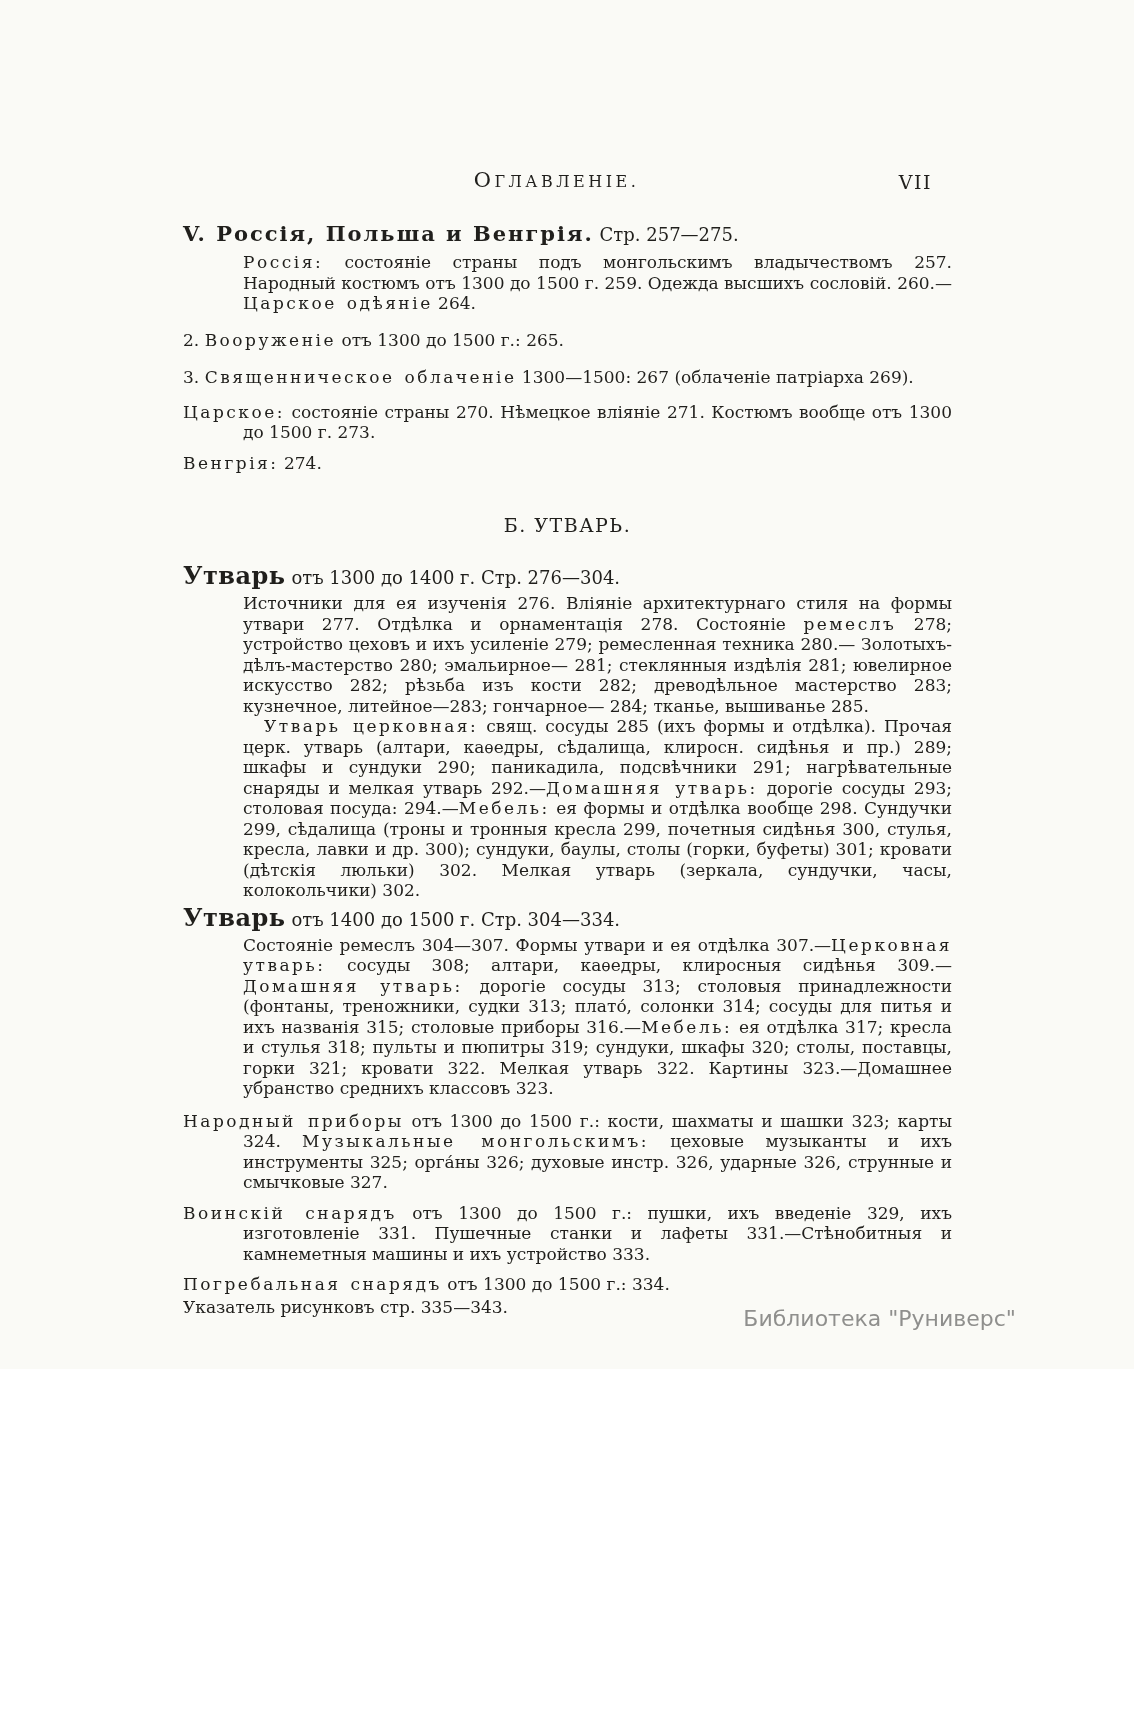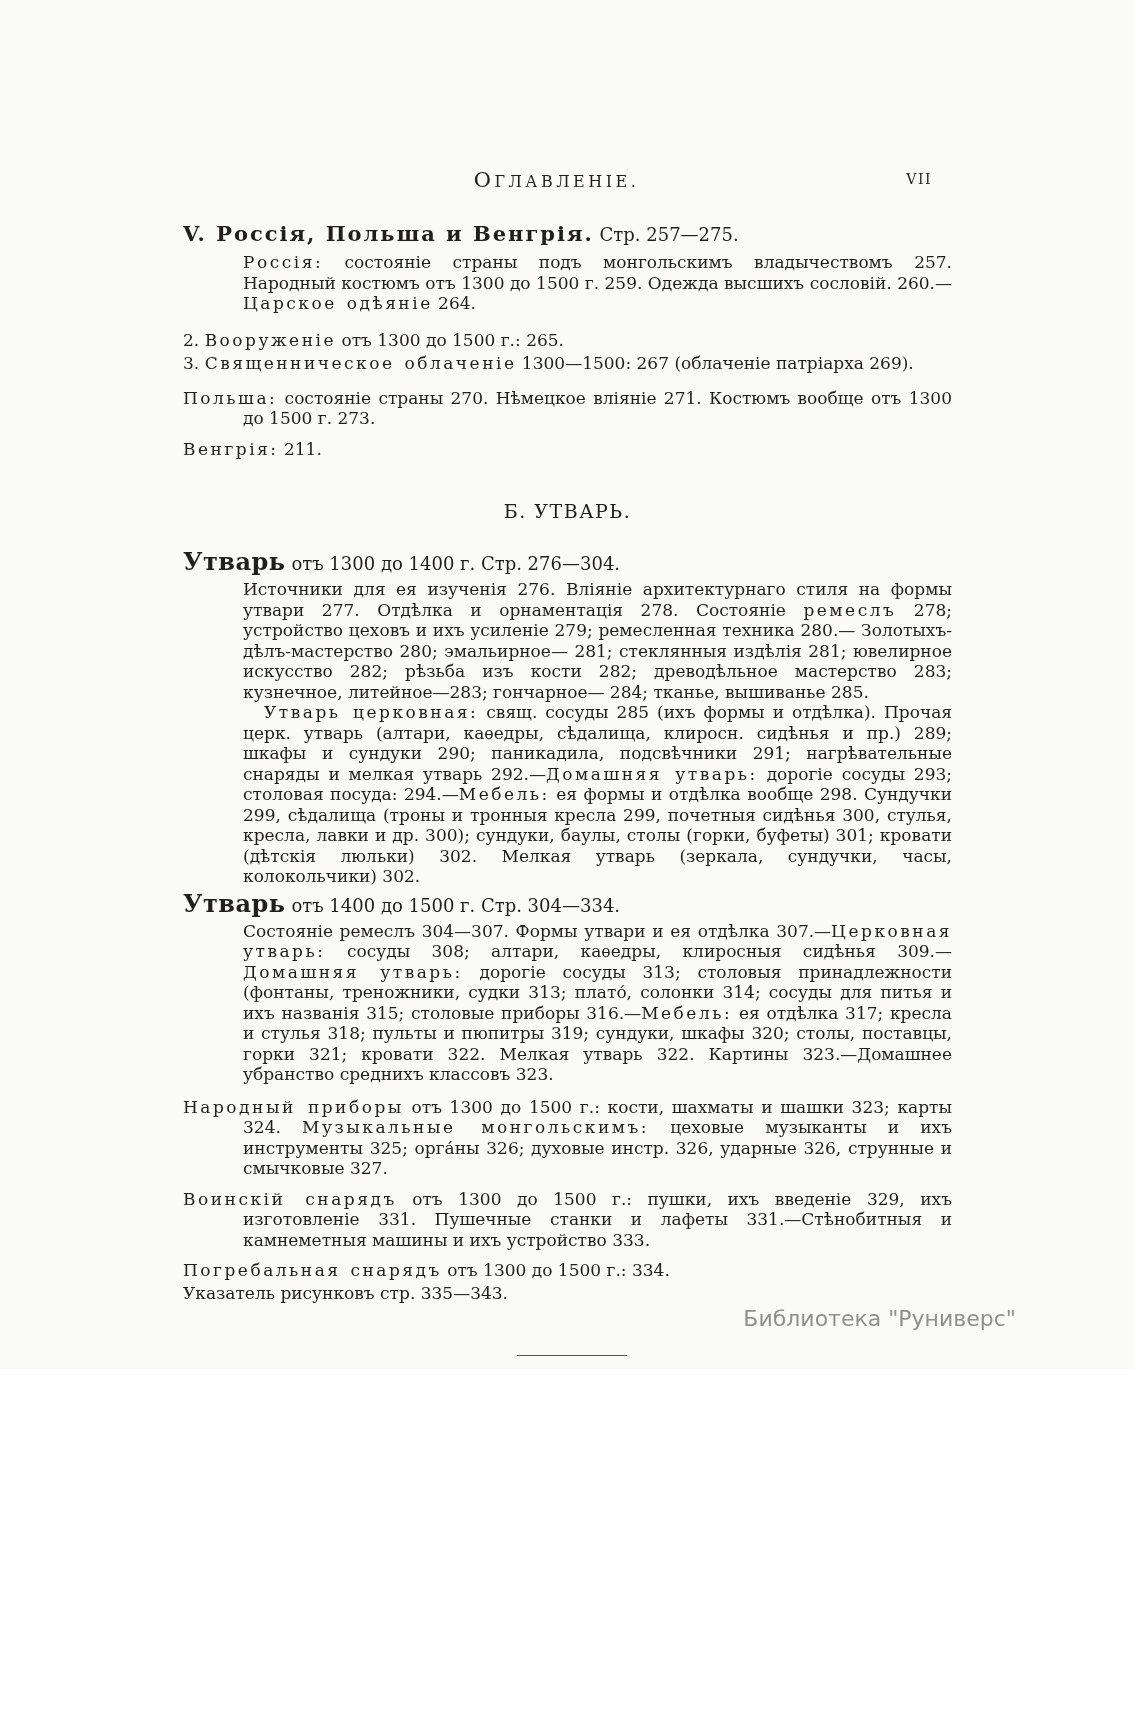--- a/index.html
+++ b/index.html
@@ -24,21 +24,21 @@
     position: relative;
     left: -11px;
     font-size: 16px;
     letter-spacing: 3.5px;
   }
   .title::first-letter { font-size: 21px; }
   .pageno {
     position: absolute;
     right: 20px;
     top: 3px;
-    font-size: 14px;
+    font-size: 19px;
     letter-spacing: 1.5px;
   }
   .ch-heading { margin-top: 27px; font-size: 18px; line-height: 26px; }
   .ch-heading .run-b { font-weight: bold; font-size: 21px; letter-spacing: 2px; }
   p { margin: 0; font-size: 17px; line-height: 20.5px; }
   .just { text-align: justify; }
   .ind { margin-left: 60px; width: 709px; }
   .fi { text-indent: 21px; }
   .hang { padding-left: 60px; text-indent: -60px; width: 709px; box-sizing: content-box; }
   .flush { width: 769px; }
@@ -47,21 +47,21 @@
     margin-top: 40px;
     text-align: center;
     font-size: 19px;
     line-height: 24px;
     letter-spacing: 1.5px;
   }
   .entry-heading { font-size: 18px; line-height: 30px; }
   .entry-heading .run-hb { font-weight: bold; font-size: 24px; letter-spacing: 0.5px; }
   .mt4  { margin-top: 4px; }
   .mt16 { margin-top: 16px; }
-  .mt3  { margin-top: 3px; }
+  .mt3  { margin-top: 17px; }
   .mt14 { margin-top: 14px; }
   .mt10 { margin-top: 10px; }
   .mt24 { margin-top: 24px; }
   .mt12 { margin-top: 12px; }
   .mt2  { margin-top: 2px; }
   .divider {
     margin-top: 52px;
     margin-left: 334px;
     width: 110px;
     height: 0;
@@ -84,22 +84,22 @@
 
     <div class="header-row">
       <span class="title">ОГЛАВЛЕНІЕ.</span>
       <span class="pageno">VII</span>
     </div>
 
     <div class="ch-heading"><span class="run-b">V. Россія, Польша и Венгрія.</span><span> Стр. 257—275.</span></div>
     <p class="ind just mt4"><span class="run-sp">Россія:</span><span> состояніе страны подъ монгольскимъ владычествомъ 257. Народный костюмъ отъ 1300 до 1500 г. 259. Одежда высшихъ сословій. 260.—</span><span class="run-sp">Царское одѣяніе</span><span> 264.</span></p>
     <p class="flush mt16"><span>2. </span><span class="run-sp">Вооруженіе</span><span> отъ 1300 до 1500 г.: 265.</span></p>
     <p class="flush mt3"><span>3. </span><span class="run-sp">Священническое облаченіе</span><span> 1300—1500: 267 (облаченіе патріарха 269).</span></p>
-    <p class="hang just mt14"><span class="run-sp">Польша:</span><span> состояніе страны 270. Нѣмецкое вліяніе 271. Костюмъ вообще отъ 1300 до 1500 г. 273.</span></p>
-    <p class="hang mt10"><span class="run-sp">Венгрія:</span><span> 211.</span></p>
+    <p class="hang just mt14"><span class="run-sp">Царское:</span><span> состояніе страны 270. Нѣмецкое вліяніе 271. Костюмъ вообще отъ 1300 до 1500 г. 273.</span></p>
+    <p class="hang mt10"><span class="run-sp">Венгрія:</span><span> 274.</span></p>
 
     <div class="sec-heading"><span>Б. УТВАРЬ.</span></div>
 
     <div class="entry-heading mt24"><span class="run-hb">Утварь</span><span> отъ 1300 до 1400 г. Стр. 276—304.</span></div>
     <p class="ind just"><span>Источники для ея изученія 276. Вліяніе архитектурнаго стиля на формы утвари 277. Отдѣлка и орнаментація 278. Состояніе </span><span class="run-sp">ремеслъ</span><span> 278; устройство цеховъ и ихъ усиленіе 279; ремесленная техника 280.— Золотыхъ-дѣлъ-мастерство 280; эмальирное— 281; стеклянныя издѣлія 281; ювелирное искусство 282; рѣзьба изъ кости 282; древодѣльное мастерство 283; кузнечное, литейное—283; гончарное— 284; тканье, вышиванье 285.</span></p>
     <p class="ind just fi"><span class="run-sp">Утварь церковная:</span><span> свящ. сосуды 285 (ихъ формы и отдѣлка). Прочая церк. утварь (алтари, каѳедры, сѣдалища, клиросн. сидѣнья и пр.) 289; шкафы и сундуки 290; паникадила, подсвѣчники 291; нагрѣвательные снаряды и мелкая утварь 292.—</span><span class="run-sp">Домашняя утварь:</span><span> дорогіе сосуды 293; столовая посуда: 294.—</span><span class="run-sp">Мебель:</span><span> ея формы и отдѣлка вообще 298. Сундучки 299, сѣдалища (троны и тронныя кресла 299, почетныя сидѣнья 300, стулья, кресла, лавки и др. 300); сундуки, баулы, столы (горки, буфеты) 301; кровати (дѣтскія люльки) 302. Мелкая утварь (зеркала, сундучки, часы, колокольчики) 302.</span></p>
 
     <div class="entry-heading mt2"><span class="run-hb">Утварь</span><span> отъ 1400 до 1500 г. Стр. 304—334.</span></div>
     <p class="ind just"><span>Состояніе ремеслъ 304—307. Формы утвари и ея отдѣлка 307.—</span><span class="run-sp">Церковная утварь:</span><span> сосуды 308; алтари, каѳедры, клиросныя сидѣнья 309.—</span><span class="run-sp">Домашняя утварь:</span><span> дорогіе сосуды 313; столовыя принадлежности (фонтаны, треножники, судки 313; плато́, солонки 314; сосуды для питья и ихъ названія 315; столовые приборы 316.—</span><span class="run-sp">Мебель:</span><span> ея отдѣлка 317; кресла и стулья 318; пульты и пюпитры 319; сундуки, шкафы 320; столы, поставцы, горки 321; кровати 322. Мелкая утварь 322. Картины 323.—Домашнее убранство среднихъ классовъ 323.</span></p>
 

